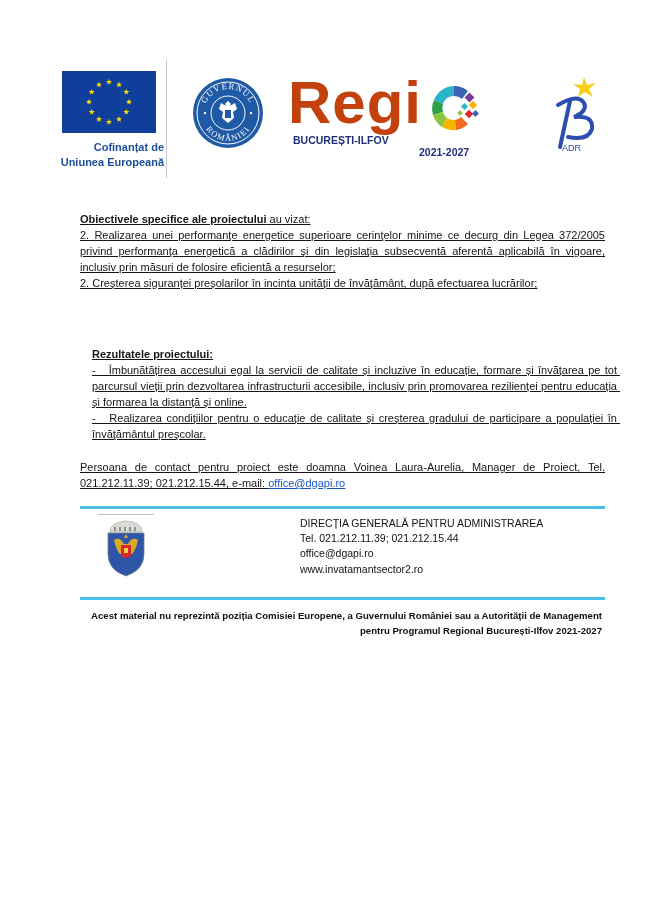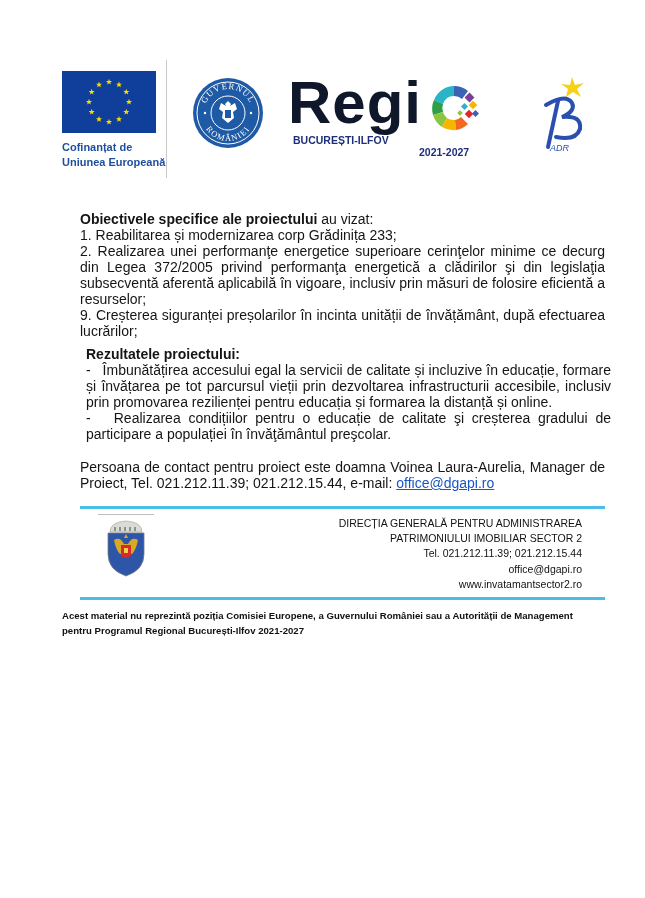--- a/index.html
+++ b/index.html
@@ -2,52 +2,52 @@
 <html><head>
 <meta charset="utf-8">
 <style>
   html, body { margin: 0; padding: 0; background: #ffffff; }
   body { width: 645px; height: 898px; position: relative; overflow: hidden;
          font-family: "Liberation Sans", sans-serif; color: #111; }
   .abs { position: absolute; }
 
   
   #eu-flag { left: 62px; top: 71px; width: 94px; height: 62px; background: #0f3f9b; }
-  #eu-caption { left: 62px; top: 140px; width: 112px; text-align: left;
+  #eu-caption { left: 52px; top: 140px; width: 112px; text-align: right;
                 font-size: 11px; font-weight: bold; color: #1e4f9c; line-height: 15px; }
   #header-divider { left: 166px; top: 60px; width: 1px; height: 118px; background: #c8c8c8; }
   #gov-seal { left: 192px; top: 77px; width: 72px; height: 72px; }
   #regio-logo { left: 288px; top: 76px; width: 210px; height: 76px; }
-  #regio-word { left: 0; top: -6px; font-size: 60px; font-weight: bold; color: #0f172a;
+  #regio-word { left: 0; top: -6px; font-size: 60px; font-weight: bold; color: #c2410c;
                 letter-spacing: 1px; line-height: 66px; font-family: "Liberation Sans", sans-serif; }
   #regio-region { left: 5px; top: 58px; font-size: 10.5px; font-weight: bold; color: #1d2f7a; }
   #regio-years { left: 131px; top: 58px; font-size: 10.5px; font-weight: bold; color: #1d2f7a; margin-top: 12px; }
   #regio-ring { left: 140px; top: 6px; width: 52px; height: 52px; }
-  #adr-logo { left: 536px; top: 75px; width: 56px; height: 80px; font-style: italic; }
+  #adr-logo { left: 548px; top: 75px; width: 56px; height: 80px; }
 
   
-  .doc { font-family: "Liberation Sans", sans-serif; font-size: 14px; line-height: 16px;
-         color: #151515; text-align: justify; }
+  .doc { font-family: "Liberation Sans", sans-serif; font-size: 11px; line-height: 16px;
+         color: #151515; text-align: justify; text-decoration: underline; }
   .doc p { margin: 0; }
   .bold { font-weight: bold; }
   #objectives { left: 80px; top: 211px; width: 525px; }
-  #results { left: 86px; top: 346px; width: 525px; }
+  #results { left: 92px; top: 346px; width: 525px; }
   #contact { left: 80px; top: 459px; width: 525px; }
   .link { color: #1a55c4; text-decoration: underline; }
   .dash-item { text-indent: 0; }
 
   
   .rule { left: 80px; width: 525px; height: 3px; background: #4cbde6; }
   #rule-top { top: 506px; }
   #rule-bottom { top: 597px; }
   #crest-line { left: 98px; top: 514px; width: 56px; height: 1px; background: #bdbdbd; }
   #crest { left: 102px; top: 518px; width: 48px; height: 60px; }
-  #dgapi-block { left: 300px; top: 516px; width: 282px; text-align: right;
+  #dgapi-block { left: 300px; top: 516px; width: 282px; text-align: left;
                  font-size: 10.5px; line-height: 15.2px; color: #111; }
-  #disclaimer { left: 62px; top: 609px; width: 540px; text-align: left;
+  #disclaimer { left: 62px; top: 609px; width: 540px; text-align: right;
                 font-size: 9.6px; line-height: 14.5px; font-weight: bold; color: #111; }
 </style>
 </head>
 <body>
 
 <div class="abs" id="eu-flag">
   <svg width="94" height="62" viewBox="0 0 94 62">
     <g fill="#ffdd00" id="eu-stars">
         <polygon points="47.00,7.80 47.76,9.95 50.04,10.01 48.24,11.40 48.88,13.59 47.00,12.30 45.12,13.59 45.76,11.40 43.96,10.01 46.24,9.95"></polygon>
         <polygon points="57.00,10.48 57.76,12.63 60.04,12.69 58.24,14.08 58.88,16.27 57.00,14.98 55.12,16.27 55.76,14.08 53.96,12.69 56.24,12.63"></polygon>
@@ -118,23 +118,22 @@
   <svg width="56" height="80" viewBox="0 0 56 80">
     <polygon fill="#f7d117" points="36,2 39,10 48,8 41,14 45,22 37,17 30,22 32,14 25,9 34,10"></polygon>
     <path d="M10 30 Q30 18 36 28 Q40 36 26 42 Q46 40 44 54 Q40 66 20 62" fill="none" stroke="#2b4fb0" stroke-width="4" stroke-linecap="round"></path>
     <path d="M22 26 L12 72" fill="none" stroke="#2b4fb0" stroke-width="4" stroke-linecap="round"></path>
     <text x="14" y="76" font-size="9" fill="#2b4fb0" font-family="Liberation Sans, sans-serif">ADR</text>
   </svg>
 </div>
 
 <div class="abs doc" id="objectives">
   <p><span class="bold">Obiectivele specifice ale proiectului</span><span> au vizat:</span></p>
-  <p>1. Reabilitarea și modernizarea corp Grădinița 233;</p>
   <p>2. Realizarea unei performanţe energetice superioare cerinţelor minime ce decurg din Legea 372/2005 privind performanţa energetică a clădirilor şi din legislaţia subsecventă aferentă aplicabilă în vigoare, inclusiv prin măsuri de folosire eficientă a resurselor;</p>
-  <p>9. Creșterea siguranței preșolarilor în incinta unității de învățământ, după efectuarea lucrărilor;</p>
+  <p>2. Creșterea siguranței preșolarilor în incinta unității de învățământ, după efectuarea lucrărilor;</p>
 </div>
 
 <div class="abs doc" id="results">
   <p class="bold">Rezultatele proiectului:</p>
   <p class="dash-item" style="white-space: pre-wrap;">-   Îmbunătățirea accesului egal la servicii de calitate și incluzive în educație, formare și învățarea pe tot parcursul vieții prin dezvoltarea infrastructurii accesibile, inclusiv prin promovarea rezilienței pentru educația și formarea la distanță și online.</p>
   <p class="dash-item" style="white-space: pre-wrap;">-   Realizarea condițiilor pentru o educație de calitate şi creșterea gradului de participare a populației în învăţământul preşcolar.</p>
 </div>
 
 <div class="abs doc" id="contact">
   <p><span>Persoana de contact pentru proiect este doamna Voinea Laura-Aurelia, Manager de Proiect, Tel. 021.212.11.39; 021.212.15.44, e-mail: </span><span class="link">office@dgapi.ro</span></p>
@@ -155,21 +154,20 @@
     <path d="M6 15 H42 V36 Q42 52 24 58 Q6 52 6 36 Z" fill="#2d56a8" stroke="#7a7a7a" stroke-width="0.8"></path>
     <path d="M12 22 Q18 18 22 26 L26 26 Q30 18 36 22 Q34 32 30 36 L18 36 Q14 32 12 22 Z" fill="#d9a826"></path>
     <path d="M19 27 H29 V38 Q24 42 19 38 Z" fill="#d42a2a"></path>
     <rect x="22" y="30" width="4" height="5" fill="#f2d14a"></rect>
     <path d="M24 16 l2 4 h-4 z" fill="#d9a826"></path>
   </svg>
 </div>
 
 <div class="abs" id="dgapi-block">
   <div>DIRECȚIA GENERALĂ PENTRU ADMINISTRAREA</div>
-  <div>PATRIMONIULUI IMOBILIAR SECTOR 2</div>
   <div>Tel. 021.212.11.39; 021.212.15.44</div>
   <div>office@dgapi.ro</div>
   <div>www.invatamantsector2.ro</div>
 </div>
 
 <div class="abs rule" id="rule-bottom"></div>
 
 <div class="abs" id="disclaimer">
   <div>Acest material nu reprezintă poziția Comisiei Europene, a Guvernului României sau a Autorității de Management</div>
   <div>pentru Programul Regional București-Ilfov 2021-2027</div>

